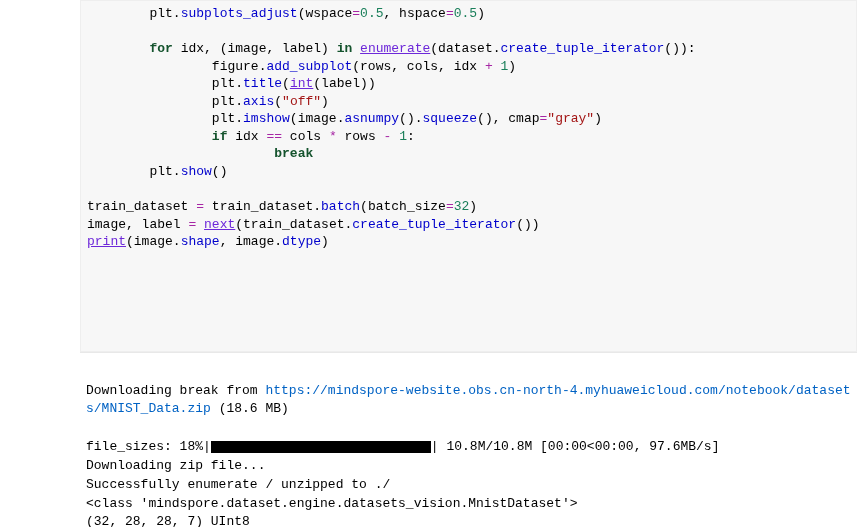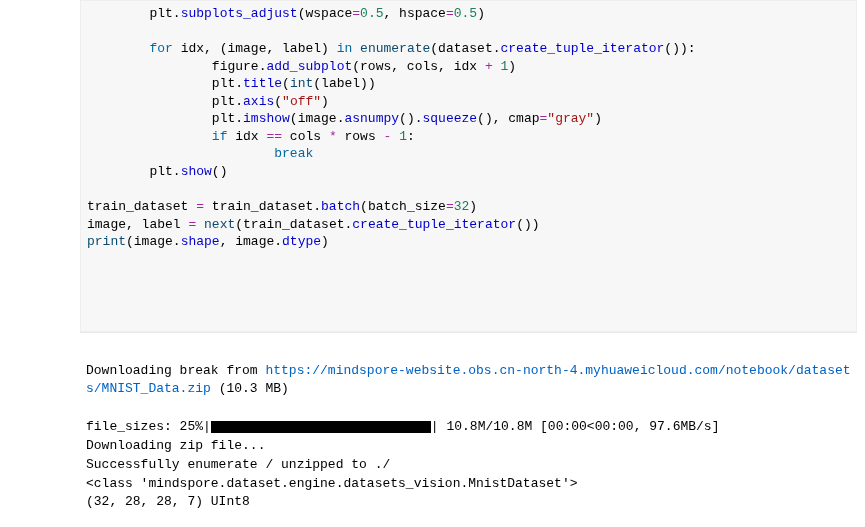--- a/index.html
+++ b/index.html
@@ -22,30 +22,30 @@
     flex: 1;
     text-align: right;
     padding: 6px 8px 0 0;
     color: #888;
     font-size: 12.5px;
     user-select: none;
   }
   .code-area {
     flex: 1;
     background: #f7f7f7;
-    padding: 4px 6px 80px 6px;
+    padding: 4px 6px 100px 6px;
     line-height: 1.35;
     white-space: pre;
     overflow-x: hidden;
     border: 1px solid #eee;
   }
   .code-line { font-family: inherit; }
-  .k-green { color: #0369a1; font-weight: 400; }
+  .k-green { color: #14532d; font-weight: 700; }
   .k-blue  { color: #0000cc; }
-  .k-teal  { color: #0c4a6e; }
+  .k-teal  { color: #6d28d9; text-decoration: underline; }
   .k-str   { color: #a31515; }
   .k-num   { color: #1a7f5a; }
   .k-op    { color: #a626a4; }
 
   .output-area {
     margin-left: 72px;
     padding: 10px 6px 6px 6px;
     line-height: 1.45;
     white-space: pre-wrap;
     word-break: break-all;
@@ -67,22 +67,22 @@
 
   <div class="cell-row">
     <div class="gutter">
       <div class="exec-bar"></div>
       <div class="prompt"></div>
     </div>
     <div class="code-area" id="code-area"><div class="code-line"><span>        </span><span>plt.</span><span class="k-blue">subplots_adjust</span><span>(wspace</span><span class="k-op">=</span><span class="k-num">0.5</span><span>, hspace</span><span class="k-op">=</span><span class="k-num">0.5</span><span>)</span></div><div class="code-line"><span></span>&nbsp;</div><div class="code-line"><span>        </span><span class="k-green">for</span><span> idx, (image, label) </span><span class="k-green">in</span><span> </span><span class="k-teal">enumerate</span><span>(dataset.</span><span class="k-blue">create_tuple_iterator</span><span>()):</span></div><div class="code-line"><span>                </span><span>figure.</span><span class="k-blue">add_subplot</span><span>(rows, cols, idx </span><span class="k-op">+</span><span> </span><span class="k-num">1</span><span>)</span></div><div class="code-line"><span>                </span><span>plt.</span><span class="k-blue">title</span><span>(</span><span class="k-teal">int</span><span>(label))</span></div><div class="code-line"><span>                </span><span>plt.</span><span class="k-blue">axis</span><span>(</span><span class="k-str">"off"</span><span>)</span></div><div class="code-line"><span>                </span><span>plt.</span><span class="k-blue">imshow</span><span>(image.</span><span class="k-blue">asnumpy</span><span>().</span><span class="k-blue">squeeze</span><span>(), cmap</span><span class="k-op">=</span><span class="k-str">"gray"</span><span>)</span></div><div class="code-line"><span>                </span><span class="k-green">if</span><span> idx </span><span class="k-op">==</span><span> cols </span><span class="k-op">*</span><span> rows </span><span class="k-op">-</span><span> </span><span class="k-num">1</span><span>:</span></div><div class="code-line"><span>                        </span><span class="k-green">break</span></div><div class="code-line"><span>        </span><span>plt.</span><span class="k-blue">show</span><span>()</span></div><div class="code-line"><span></span>&nbsp;</div><div class="code-line"><span></span><span>train_dataset </span><span class="k-op">=</span><span> train_dataset.</span><span class="k-blue">batch</span><span>(batch_size</span><span class="k-op">=</span><span class="k-num">32</span><span>)</span></div><div class="code-line"><span></span><span>image, label </span><span class="k-op">=</span><span> </span><span class="k-teal">next</span><span>(train_dataset.</span><span class="k-blue">create_tuple_iterator</span><span>())</span></div><div class="code-line"><span></span><span class="k-teal">print</span><span>(image.</span><span class="k-blue">shape</span><span>, image.</span><span class="k-blue">dtype</span><span>)</span></div></div>
   </div>
 
   <div class="output-area">
-<span>Downloading break from </span><a href="#">https://mindspore-website.obs.cn-north-4.myhuaweicloud.com/notebook/datasets/MNIST_Data.zip</a><span> (10.3 MB)</span>
+<span>Downloading break from </span><a href="#">https://mindspore-website.obs.cn-north-4.myhuaweicloud.com/notebook/datasets/MNIST_Data.zip</a><span> (18.6 MB)</span>
 
-<span>file_sizes: 25%|</span><span class="progress-bar"></span><span>| 10.8M/10.8M [00:00&lt;00:00, 97.6MB/s]</span>
+<span>file_sizes: 18%|</span><span class="progress-bar"></span><span>| 10.8M/10.8M [00:00&lt;00:00, 97.6MB/s]</span>
 <span>Downloading zip file...</span>
 <span>Successfully enumerate / unzipped to ./</span>
 <span>&lt;class 'mindspore.dataset.engine.datasets_vision.MnistDataset'&gt;</span>
 <span>(32, 28, 28, 7) UInt8</span>
   </div>
 
 </div>
 
 </body></html>

